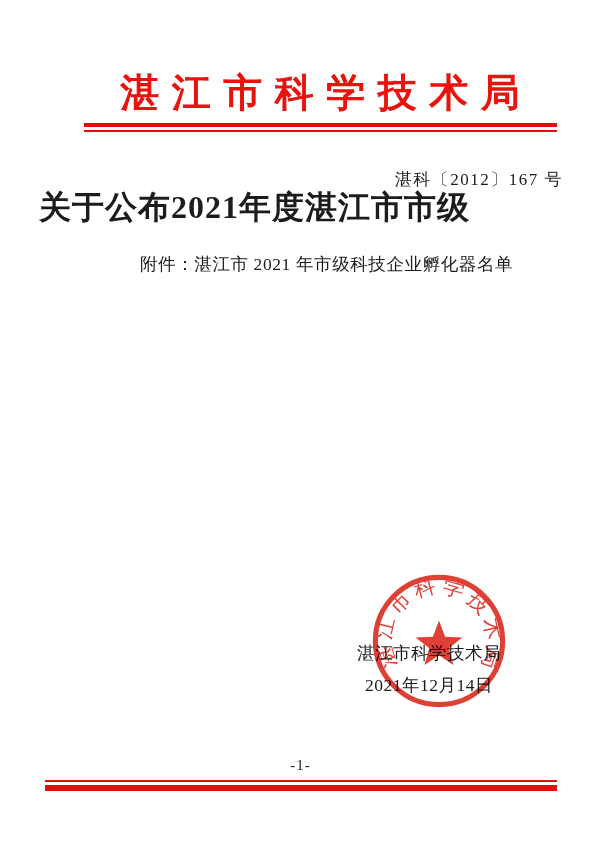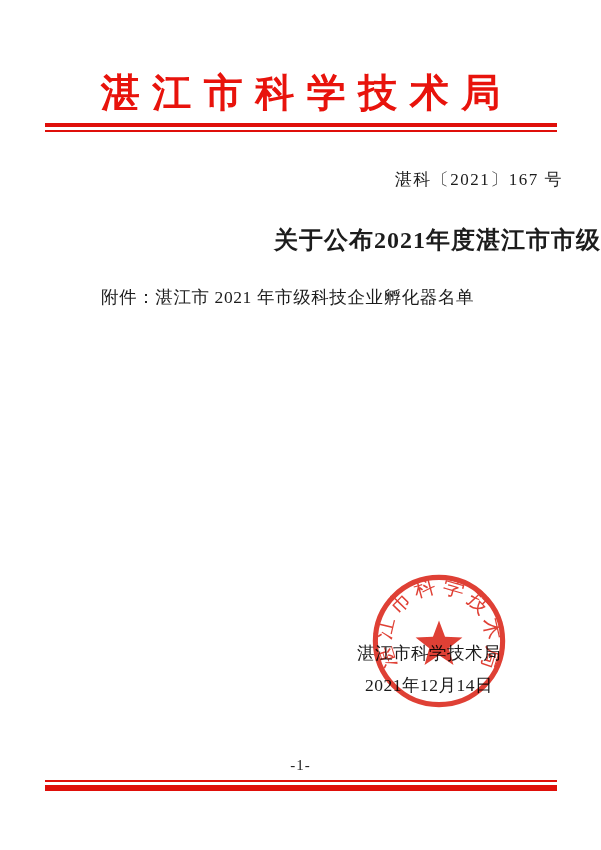--- a/index.html
+++ b/index.html
@@ -6,20 +6,21 @@
   html, body { background: #ffffff; }
   .page {
     position: relative;
     width: 601px;
     height: 850px;
     margin: 0 auto;
     background: #ffffff;
     font-family: "Liberation Serif", "DejaVu Serif", serif;
     color: #1c1c1c;
     overflow: hidden;
+    padding-left: 39px;
   }
 
   
   .letterhead { padding-top: 70px; text-align: center; }
   .letterhead-title {
     font-size: 39px;
     font-weight: bold;
     color: #e8130c;
     letter-spacing: 0.32em;
     text-indent: 0.32em;
@@ -34,23 +35,22 @@
   .doc-number {
     margin-top: 36px;
     text-align: right;
     padding-right: 38px;
     font-size: 17px;
     letter-spacing: 1.5px;
   }
 
   
   .doc-title {
-    margin-top: 33px;
-    text-align: right;
-    font-size: 24px;
+    text-align: left;
+    font-size: 32px;
     font-weight: bold;
     line-height: 32px;
     letter-spacing: 1px;
   }
 
   
   .doc-body {
     margin: 27px 46px 0 66px;
     font-size: 17.5px;
     line-height: 28px;
@@ -104,21 +104,21 @@
 <div class="page">
 
   <div class="letterhead">
     <div class="letterhead-title">湛江市科学技术局</div>
     <div class="head-rules">
       <div class="head-rule-thick"></div>
       <div class="head-rule-thin"></div>
     </div>
   </div>
 
-  <div class="doc-number">湛科〔2021〕167 号</div>
+  <div class="doc-number">湛科〔2012〕167 号</div>
 
   <div class="doc-title">
     <div>关于公布2021年度湛江市市级</div>
   </div>
 
   <div class="doc-body">
     <p class="attachment">附件：湛江市 2021 年市级科技企业孵化器名单</p>
   </div>
 
   <div class="signature-block">

